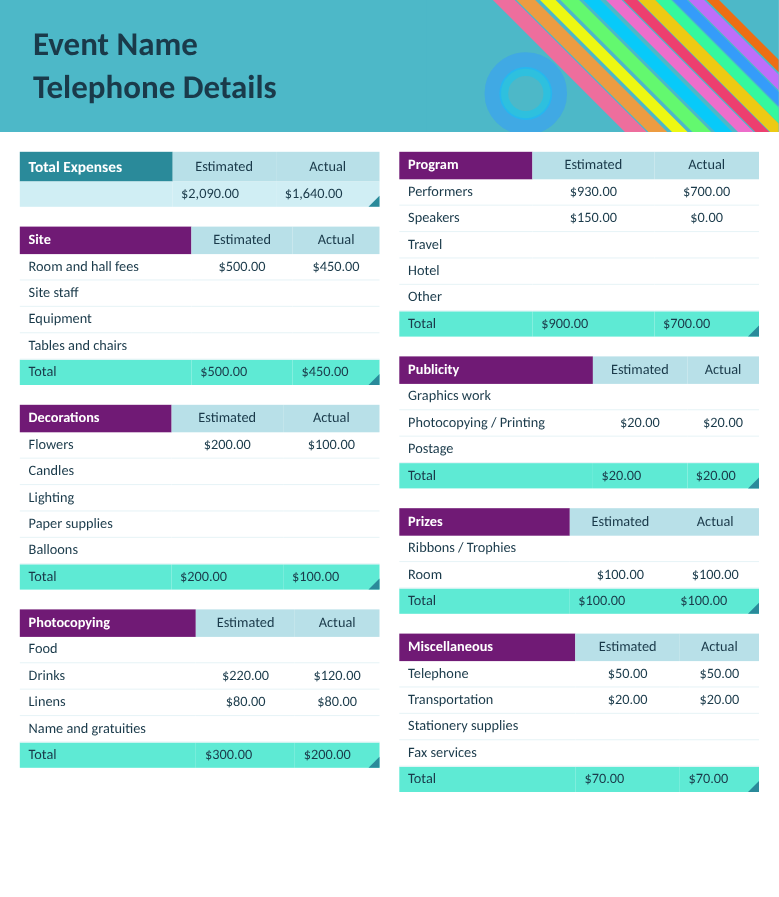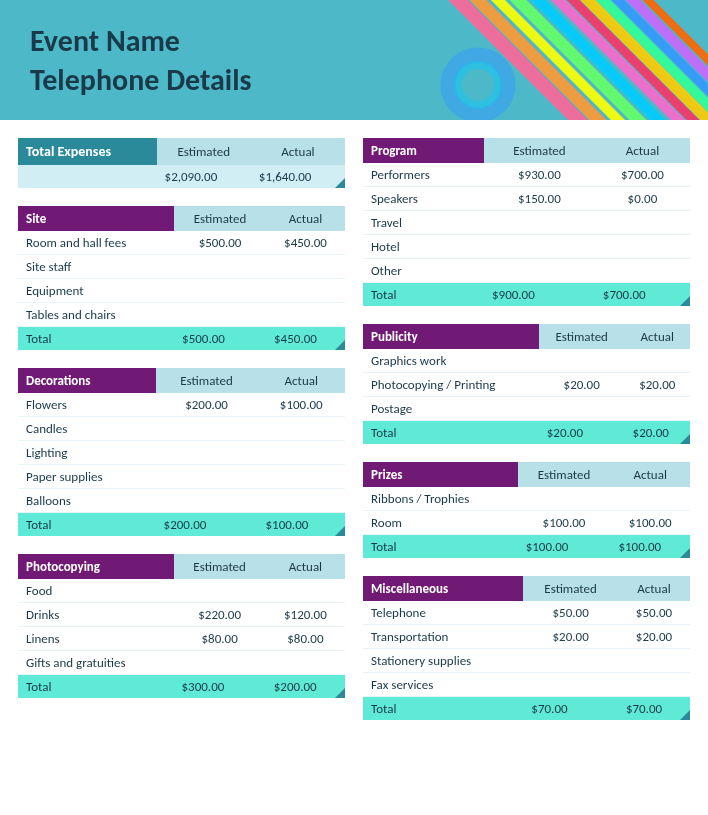--- a/index.html
+++ b/index.html
@@ -273,21 +273,21 @@
           <td>Drinks</td>
           <td class="col-est">$220.00</td>
           <td class="col-act">$120.00</td>
         </tr>
         <tr class="data-row">
           <td>Linens</td>
           <td class="col-est">$80.00</td>
           <td class="col-act">$80.00</td>
         </tr>
         <tr class="data-row">
-          <td>Gifts and gratuities</td>
+          <td>Name and gratuities</td>
           <td class="col-est"></td>
           <td class="col-act"></td>
         </tr>
         <tr class="total-row">
           <td>Total</td>
           <td class="col-est">$300.00</td>
           <td class="col-act">$200.00</td>
         </tr>
       </tbody>
         </table>

